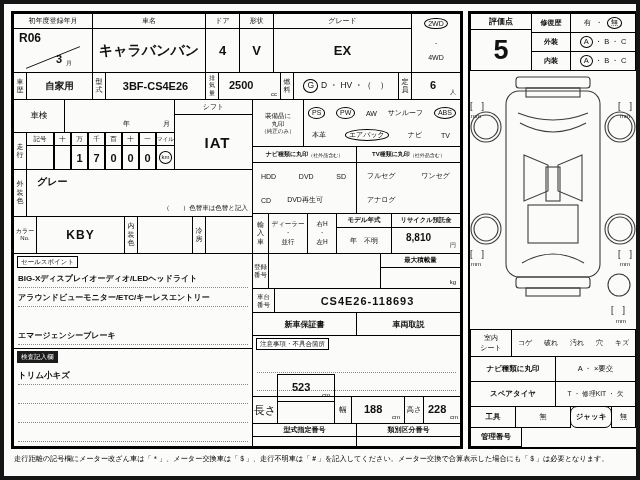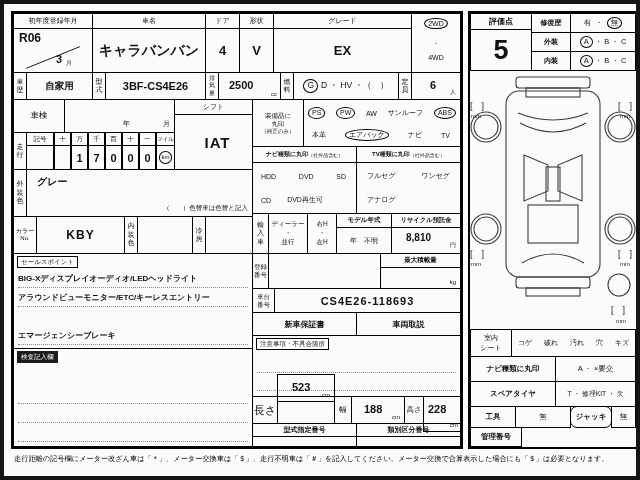--- a/index.html
+++ b/index.html
@@ -238,32 +238,33 @@
     <div class="c" style="left:264px;top:361px;width:58px;height:28px;">
       <span class="val" style="position:absolute;left:14px;top:6px;">523</span>
       <span class="u" style="position:absolute;right:4px;bottom:3px;">cm</span>
     </div>
     <div class="c cen" style="left:321px;top:383px;width:18px;height:28px;font-size:7.5px;">幅</div>
     <div class="c" style="left:338px;top:383px;width:54px;height:28px;">
       <span class="val" style="position:absolute;left:12px;top:6px;">188</span>
       <span class="u" style="position:absolute;right:4px;bottom:3px;">cm</span>
     </div>
     <div class="c cen" style="left:391px;top:383px;width:20px;height:28px;font-size:7.5px;">高さ</div>
-    <div class="c" style="left:410px;top:383px;width:38px;height:36px;">
+    <div class="c" style="left:410px;top:383px;width:38px;height:28px;">
       <span class="val" style="position:absolute;left:4px;top:6px;">228</span>
       <span class="u" style="position:absolute;right:2px;bottom:3px;">cm</span>
     </div>
 
     <div class="c hd" style="left:239px;top:410px;width:105px;height:14px;font-weight:700;">型式指定番号</div>
     <div class="c hd" style="left:343px;top:410px;width:105px;height:14px;font-weight:700;">類別区分番号</div>
     <div class="c" style="left:239px;top:423px;width:105px;height:11px;"></div>
     <div class="c" style="left:343px;top:423px;width:105px;height:11px;"></div>
 
     <div class="c" style="left:0;top:335px;width:240px;height:99px;">
       <span class="tag dark">検査記入欄</span>
+      <div class="dotline" style="top:16px;height:19px;line-height:21px;font-size:8.5px;">トリム小キズ</div>
       <div class="dotline" style="top:35px;height:19px;"></div>
       <div class="dotline" style="top:54px;height:19px;"></div>
       <div class="dotline" style="top:73px;height:19px;"></div>
     </div>
   </div>
 
   <div class="c" style="left:464px;top:7px;width:170px;height:438px;border-width:2px;">
 
     <div class="c hd" style="left:0;top:0;width:62px;height:17px;font-size:8px;font-weight:700;">評価点</div>
     <div class="c cen" style="left:0;top:16px;width:62px;height:42px;font-size:27px;font-weight:700;">5</div>

